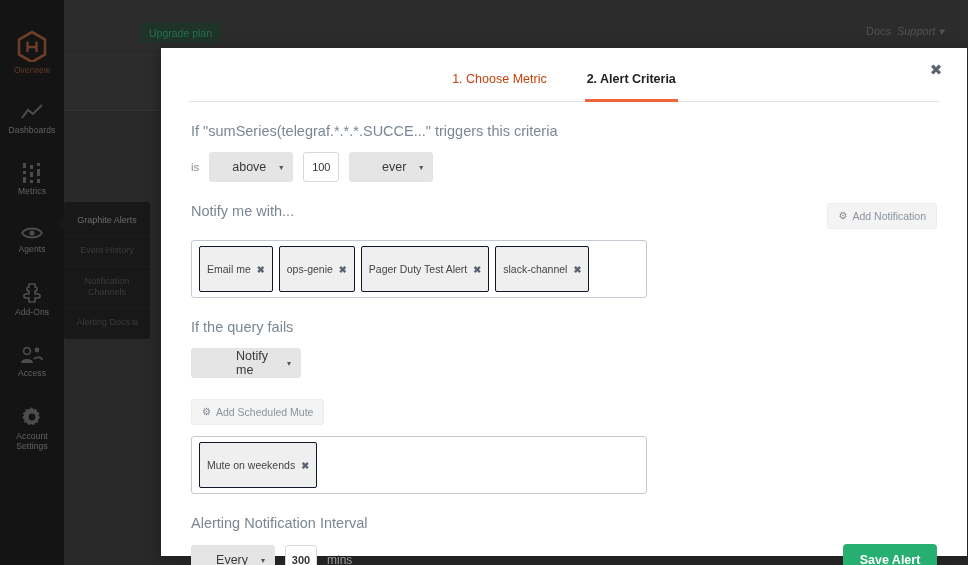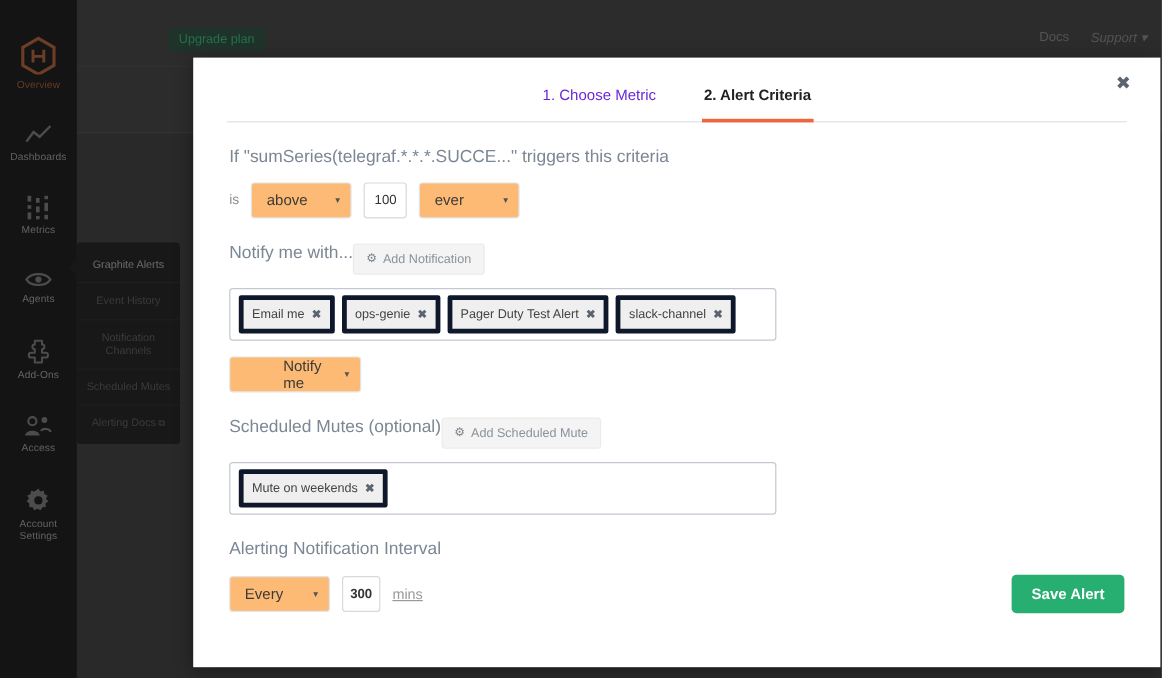--- a/index.html
+++ b/index.html
@@ -89,21 +89,21 @@
     font-size: 10.5px;
     padding: 4px 9px;
     border-radius: 3px;
     cursor: pointer;
   }
   .top-link {
     position: absolute; top: 25px;
     color: #777; font-size: 11px; cursor: pointer;
   }
   .top-docs { right: 77px; }
-  .top-support { right: 12px; font-style: italic; }
+  .top-support { right: 24px; font-style: italic; }
 
   .bg-panel-a {
     position: absolute; left: 64px; top: 55px; right: 0; height: 1px;
     background: #454545;
   }
   .bg-panel-b {
     position: absolute; left: 64px; top: 110px; right: 0; height: 1px;
     background: #4a4a4a;
   }
   .bg-body {
@@ -139,21 +139,21 @@
     position: relative;
     margin: 22px 28px 0 28px;
     border-bottom: 1px solid #e2e2e2;
     height: 32px;
     display: flex;
     justify-content: center;
     gap: 36px;
   }
   .tab {
     font-size: 12.5px;
-    color: #6d28d9;
+    color: #c2410c;
     padding: 2px 2px 10px;
     cursor: pointer;
     white-space: nowrap;
   }
   .tab.active {
     color: #222;
     font-weight: bold;
     border-bottom: 3px solid #f0643c;
     margin-bottom: -1px;
   }
@@ -163,40 +163,41 @@
   .section-title {
     color: #7b8794;
     font-size: 14.5px;
     margin-top: 21px;
     margin-bottom: 0;
     font-weight: normal;
   }
   .section-head {
     display: flex;
     align-items: flex-start;
-    justify-content: flex-start;
+    justify-content: space-between;
     margin-top: 21px;
   }
   .section-head .section-title { margin-top: 0; }
 
   .row { display: flex; align-items: center; gap: 10px; margin-top: 13px; }
   .lbl-is { color: #8e8e8e; font-size: 11.5px; }
 
   .select {
     position: relative;
-    background: #fdba74;
+    background: #e5e5e5;
     border: 1px solid #e3e3e3;
     border-radius: 3px;
     height: 30px;
     min-width: 84px;
     display: flex; align-items: center;
     padding: 0 26px 0 12px;
     font-size: 12.5px;
     color: #3a3a3a;
     cursor: pointer;
+    justify-content: flex-end;
   }
   .select .caret {
     position: absolute; right: 9px; top: 50%;
     transform: translateY(-50%);
     font-size: 8px; color: #555;
   }
   .sel-above { width: 82px; }
   .sel-ever  { width: 75px; }
   .sel-notify{ width: 110px; padding-left: 44px; }
   .sel-every { width: 84px; }
@@ -223,25 +224,25 @@
     border-radius: 3px;
     background: #fff;
     display: flex; align-items: center;
     flex-wrap: wrap;
     gap: 6px;
     padding: 5px 7px;
     cursor: text;
   }
   .chip {
     background: #efefef;
-    border: 4px solid #0f172a;
+    border: 1px solid #0f172a;
     border-radius: 2px;
     font-size: 10.5px;
     color: #444;
-    padding: 6px 7px;
+    padding: 16px 7px;
     display: inline-flex;
     align-items: center;
     gap: 6px;
     white-space: nowrap;
   }
   .chip .x { color: #5a6470; font-size: 9.5px; cursor: pointer; font-weight: bold; }
 
   .ghost-btn {
     background: #f4f4f4;
     border: 1px solid #ececec;
@@ -373,21 +374,20 @@
           </svg>
         </span>
         <span class="nav-label">Account Settings</span>
       </div>
     </div>
 
     <div class="flyout">
       <div class="fly-item current">Graphite Alerts</div>
       <div class="fly-item">Event History</div>
       <div class="fly-item">Notification Channels</div>
-      <div class="fly-item">Scheduled Mutes</div>
       <div class="fly-item">
         <span>Alerting Docs</span><span class="ext-ico">⧉</span>
       </div>
     </div>
   </div>
 
   <div class="scrim"></div>
 
   <div class="modal">
 
@@ -433,29 +433,29 @@
         <span class="chip">
           <span>Pager Duty Test Alert</span>
           <span class="x">✖</span>
         </span>
         <span class="chip">
           <span>slack-channel</span>
           <span class="x">✖</span>
         </span>
       </div>
 
+      <div class="section-title">If the query fails</div>
       <div class="row">
         <div class="select sel-notify">
           <span>Notify me</span>
           <span class="caret">▾</span>
         </div>
       </div>
 
       <div class="section-head">
-        <div class="section-title">Scheduled Mutes (optional)</div>
         <div class="ghost-btn">
           <span class="gear">⚙</span>
           <span>Add Scheduled Mute</span>
         </div>
       </div>
       <div class="tagbox">
         <span class="chip">
           <span>Mute on weekends</span>
           <span class="x">✖</span>
         </span>

